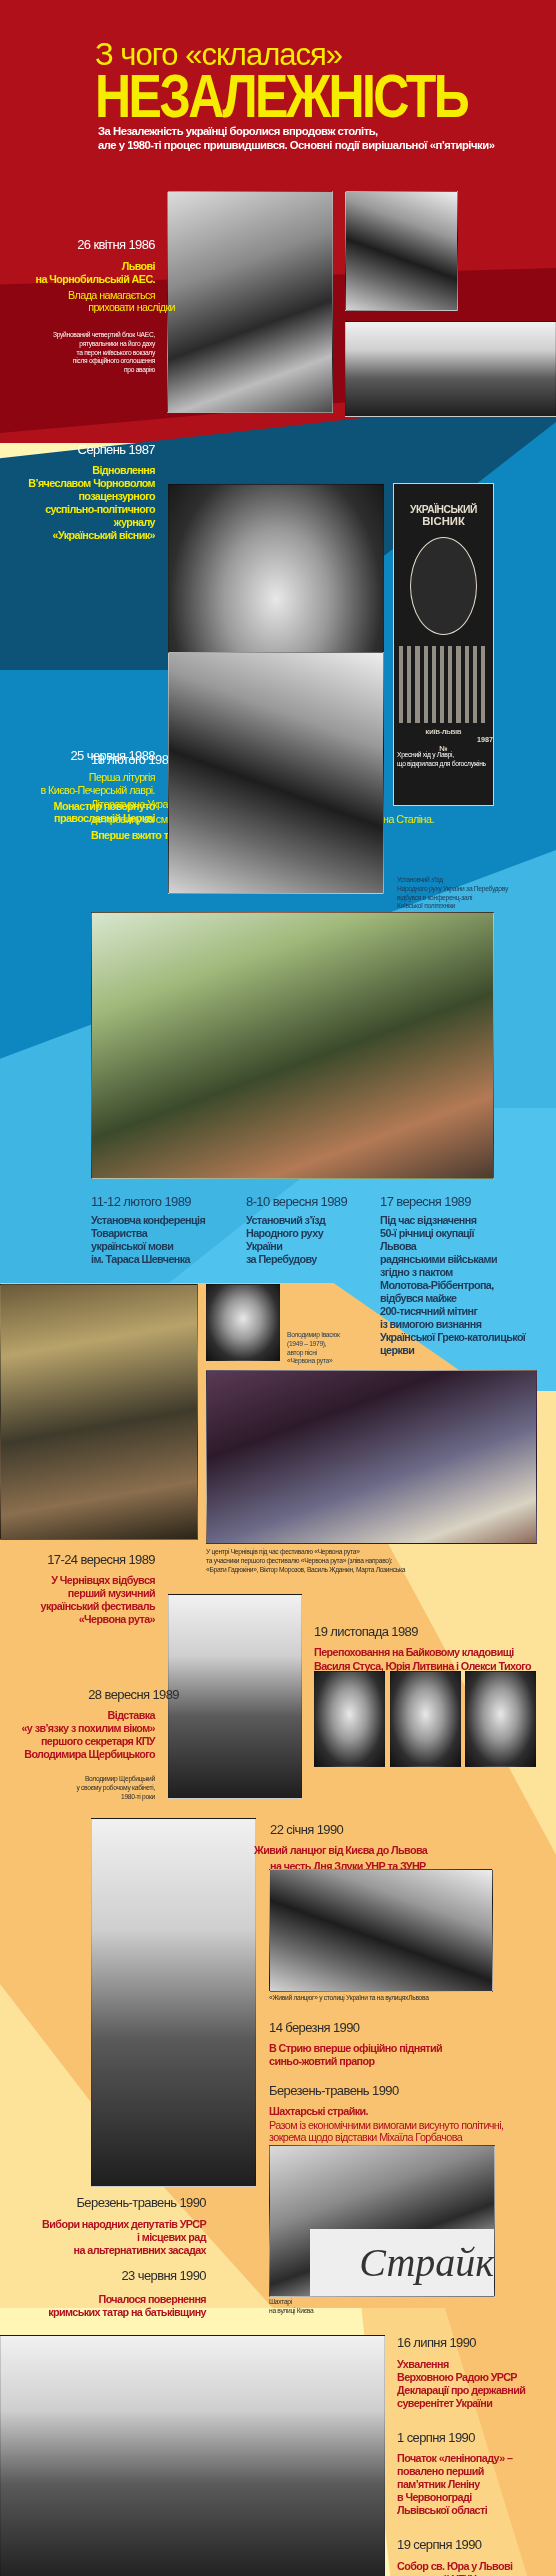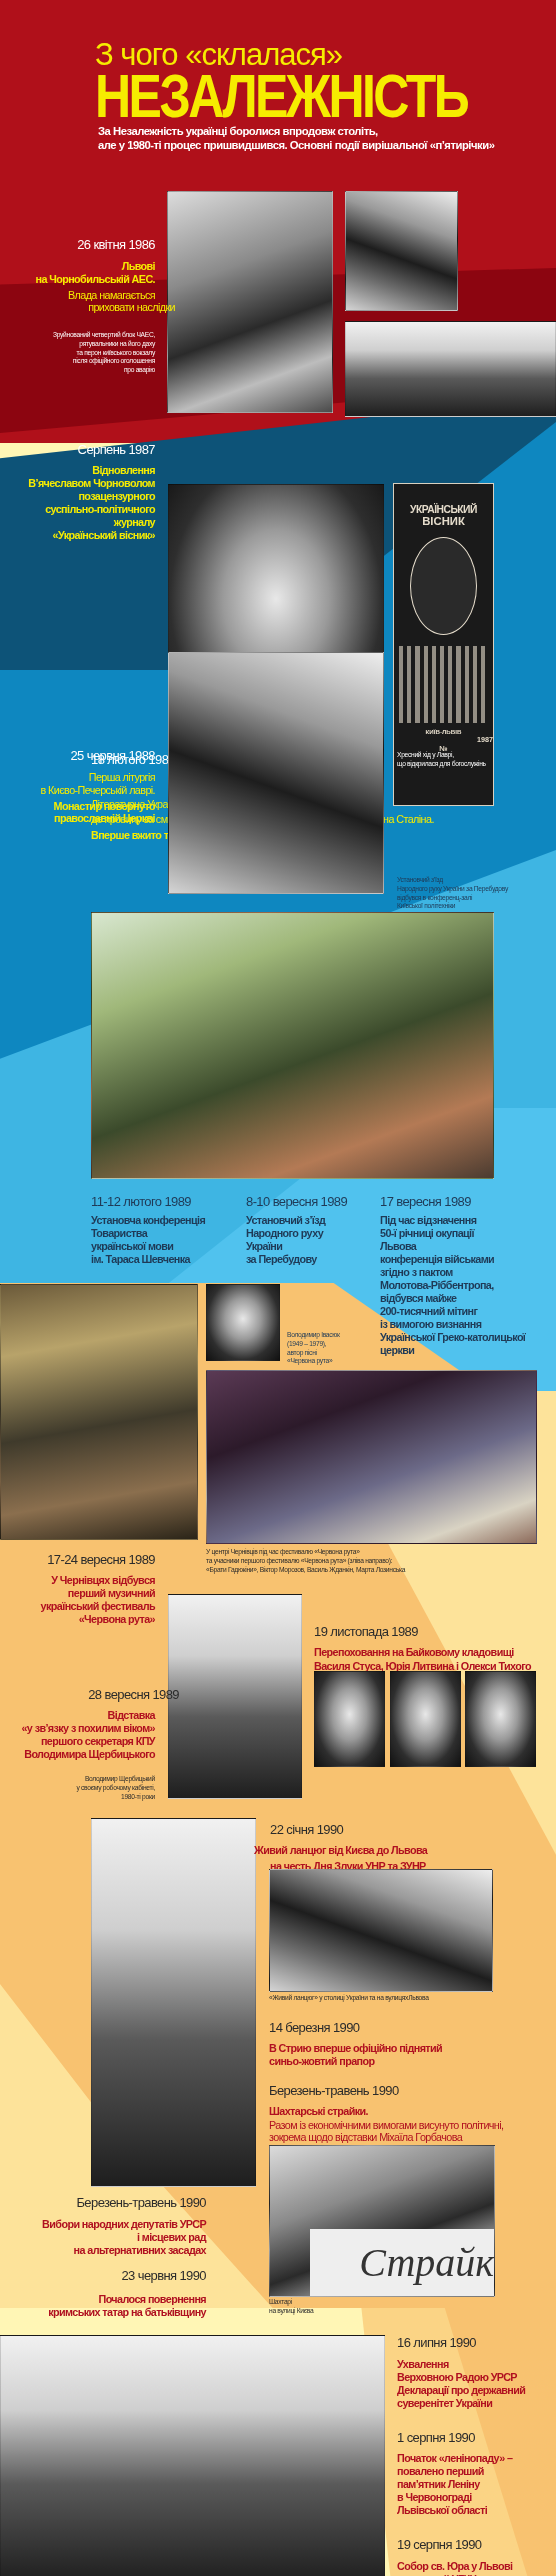--- a/index.html
+++ b/index.html
@@ -124,21 +124,21 @@
   <div>Установчий з’їзд</div>
   <div>Народного руху</div>
   <div>України</div>
   <div>за Перебудову</div>
 </div>
 <div class="abs date navy" style="left:380px;top:1194px;">17 вересня 1989</div>
 <div class="abs navyb tb" style="left:380px;top:1214px;">
   <div>Під час відзначення</div>
   <div>50-ї річниці окупації</div>
   <div>Львова</div>
-  <div>конференція військами</div>
+  <div>радянськими військами</div>
   <div>згідно з пактом</div>
   <div>Молотова-Ріббентропа,</div>
   <div>відбувся майже</div>
   <div>200-тисячний мітинг</div>
   <div>із вимогою визнання</div>
   <div>Української Греко-католицької</div>
   <div>церкви</div>
 </div>
 
 <div class="photo col1" style="left:0;top:1284px;width:198px;height:256px;"></div>

